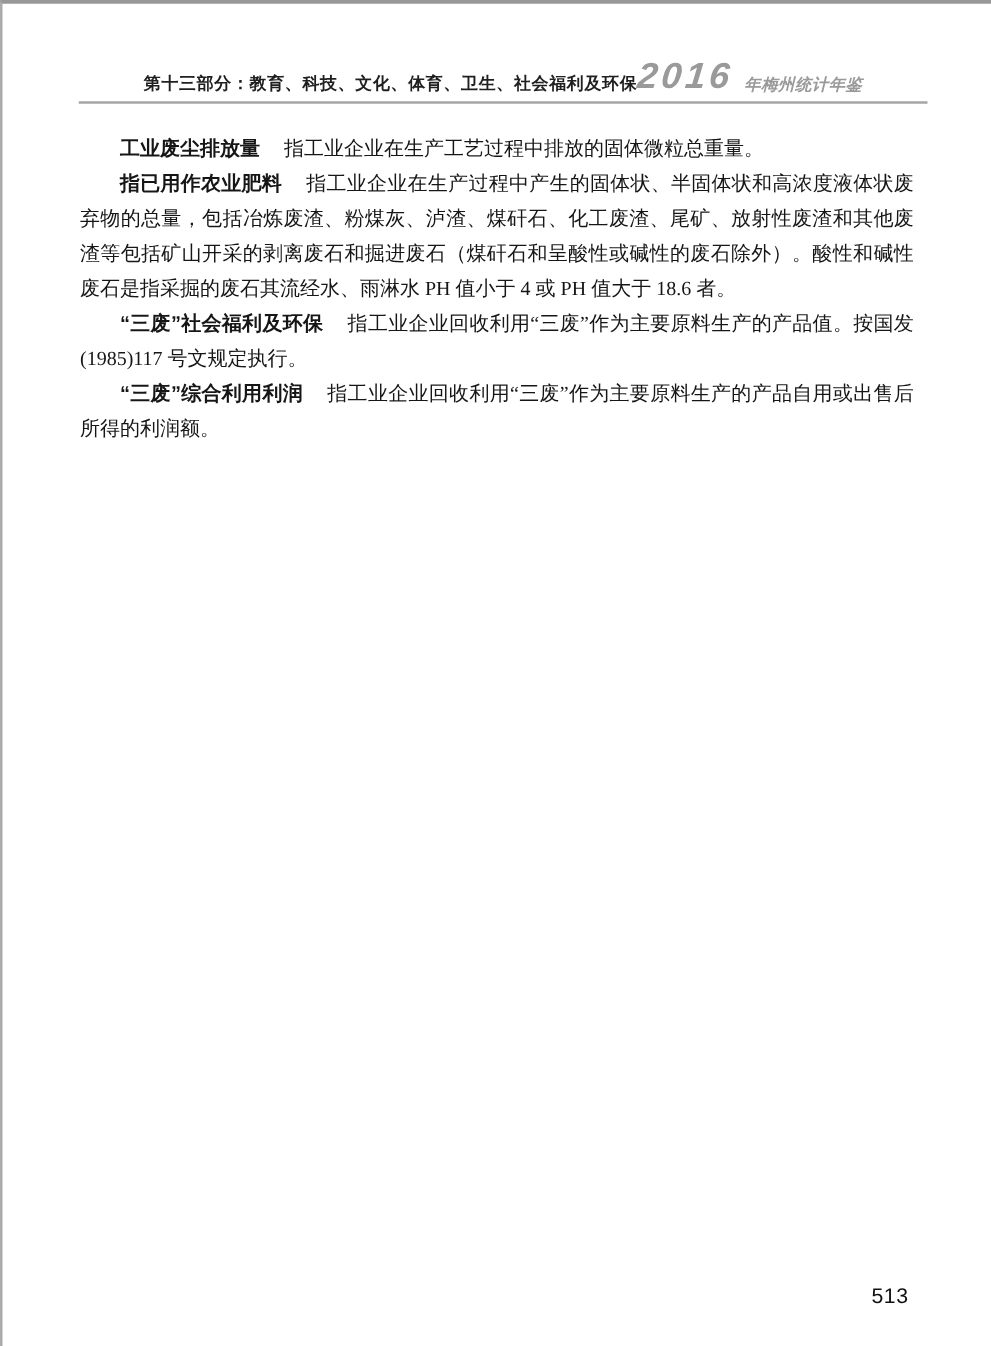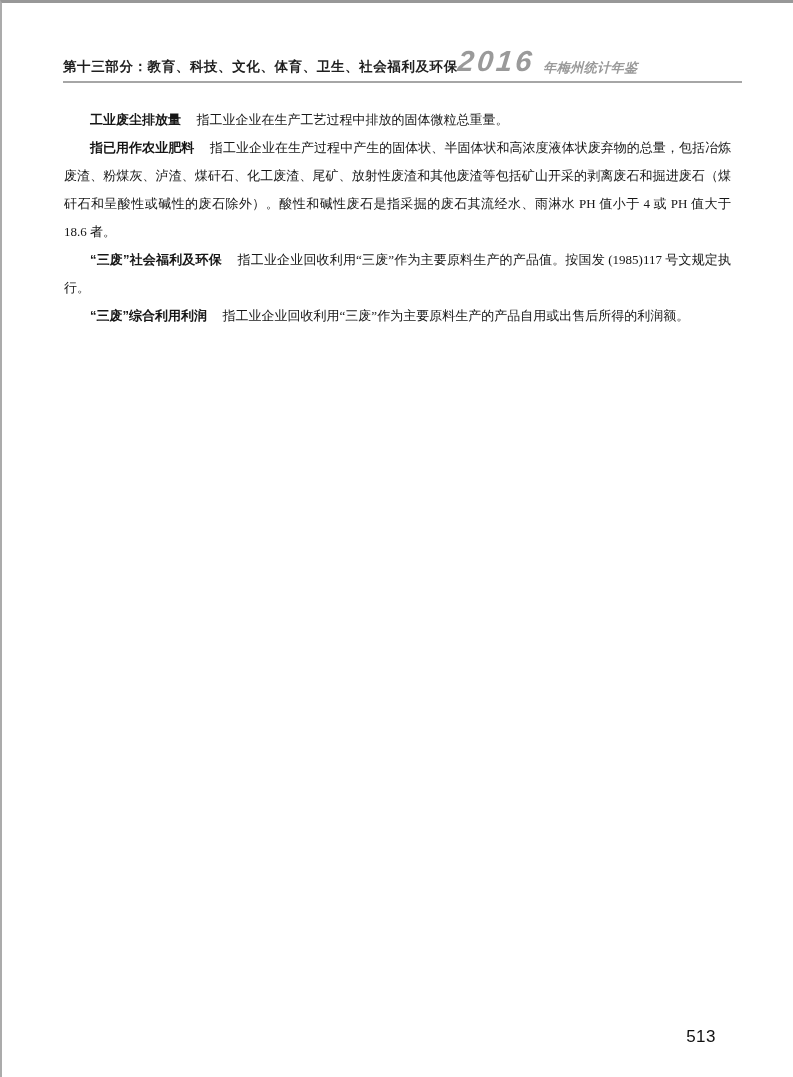--- a/index.html
+++ b/index.html
@@ -14,21 +14,21 @@
     box-sizing: border-box;
     background: #ffffff;
     border-top: 3px solid #989898;
     border-left: 2px solid #ababab;
     overflow: hidden;
     font-family: "Liberation Serif", serif;
   }
   .header {
     margin: 44px 51px 0 61px;
     display: flex;
-    justify-content: flex-start;
+    justify-content: center;
     align-items: flex-end;
     border-bottom: 2px solid #a6a6a6;
     padding-bottom: 5px;
   }
   .header-left {
     font-family: "Liberation Sans", sans-serif;
     font-weight: 700;
     font-size: 13.5px;
     letter-spacing: 0.6px;
     color: #1f1f1f;
@@ -53,37 +53,37 @@
     display: inline-block;
     font-family: Liberation Serif, serif;
     font-size: 13px;
     letter-spacing: 0.5px;
     margin-left: 5px;
     vertical-align: bottom;
     padding-bottom: 2px;
   }
   .body-text {
     margin: 23px 62px 0 62px;
-    font-size: 13px;
+    font-size: 16px;
     line-height: 28px;
     color: #161616;
     text-align: justify;
   }
   .para {
     margin: 0;
     text-indent: 2em;
   }
   .term {
     font-family: "Liberation Sans", sans-serif;
     font-weight: 700;
     margin-right: 0.95em;
   }
   .page-number {
     position: absolute;
-    right: 77px;
+    right: 66px;
     bottom: 30px;
     font-family: "Liberation Sans", sans-serif;
     font-size: 17px;
     letter-spacing: 0.5px;
     color: #101010;
   }
 </style>
 </head>
 <body>
 

